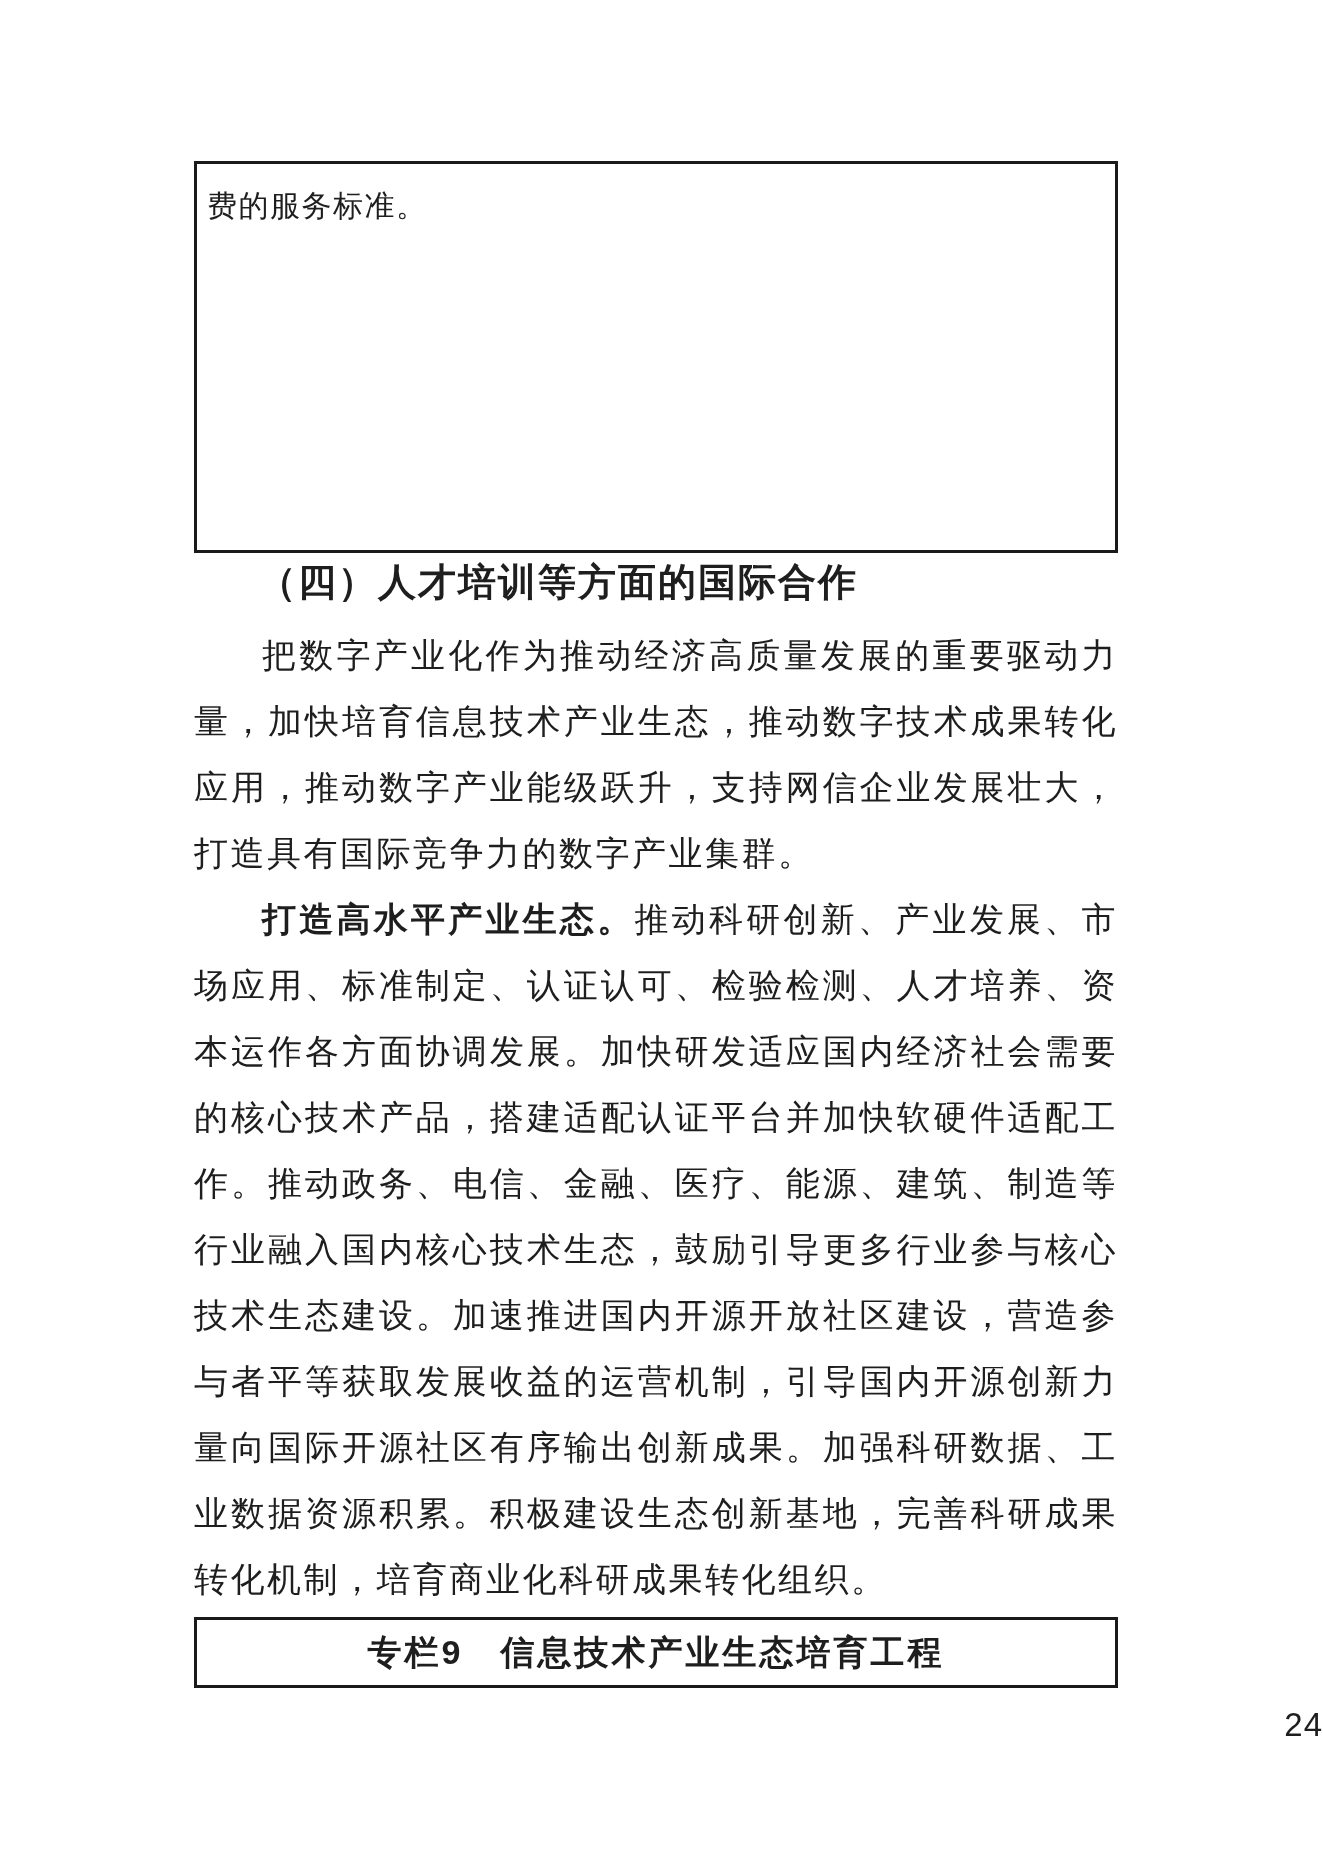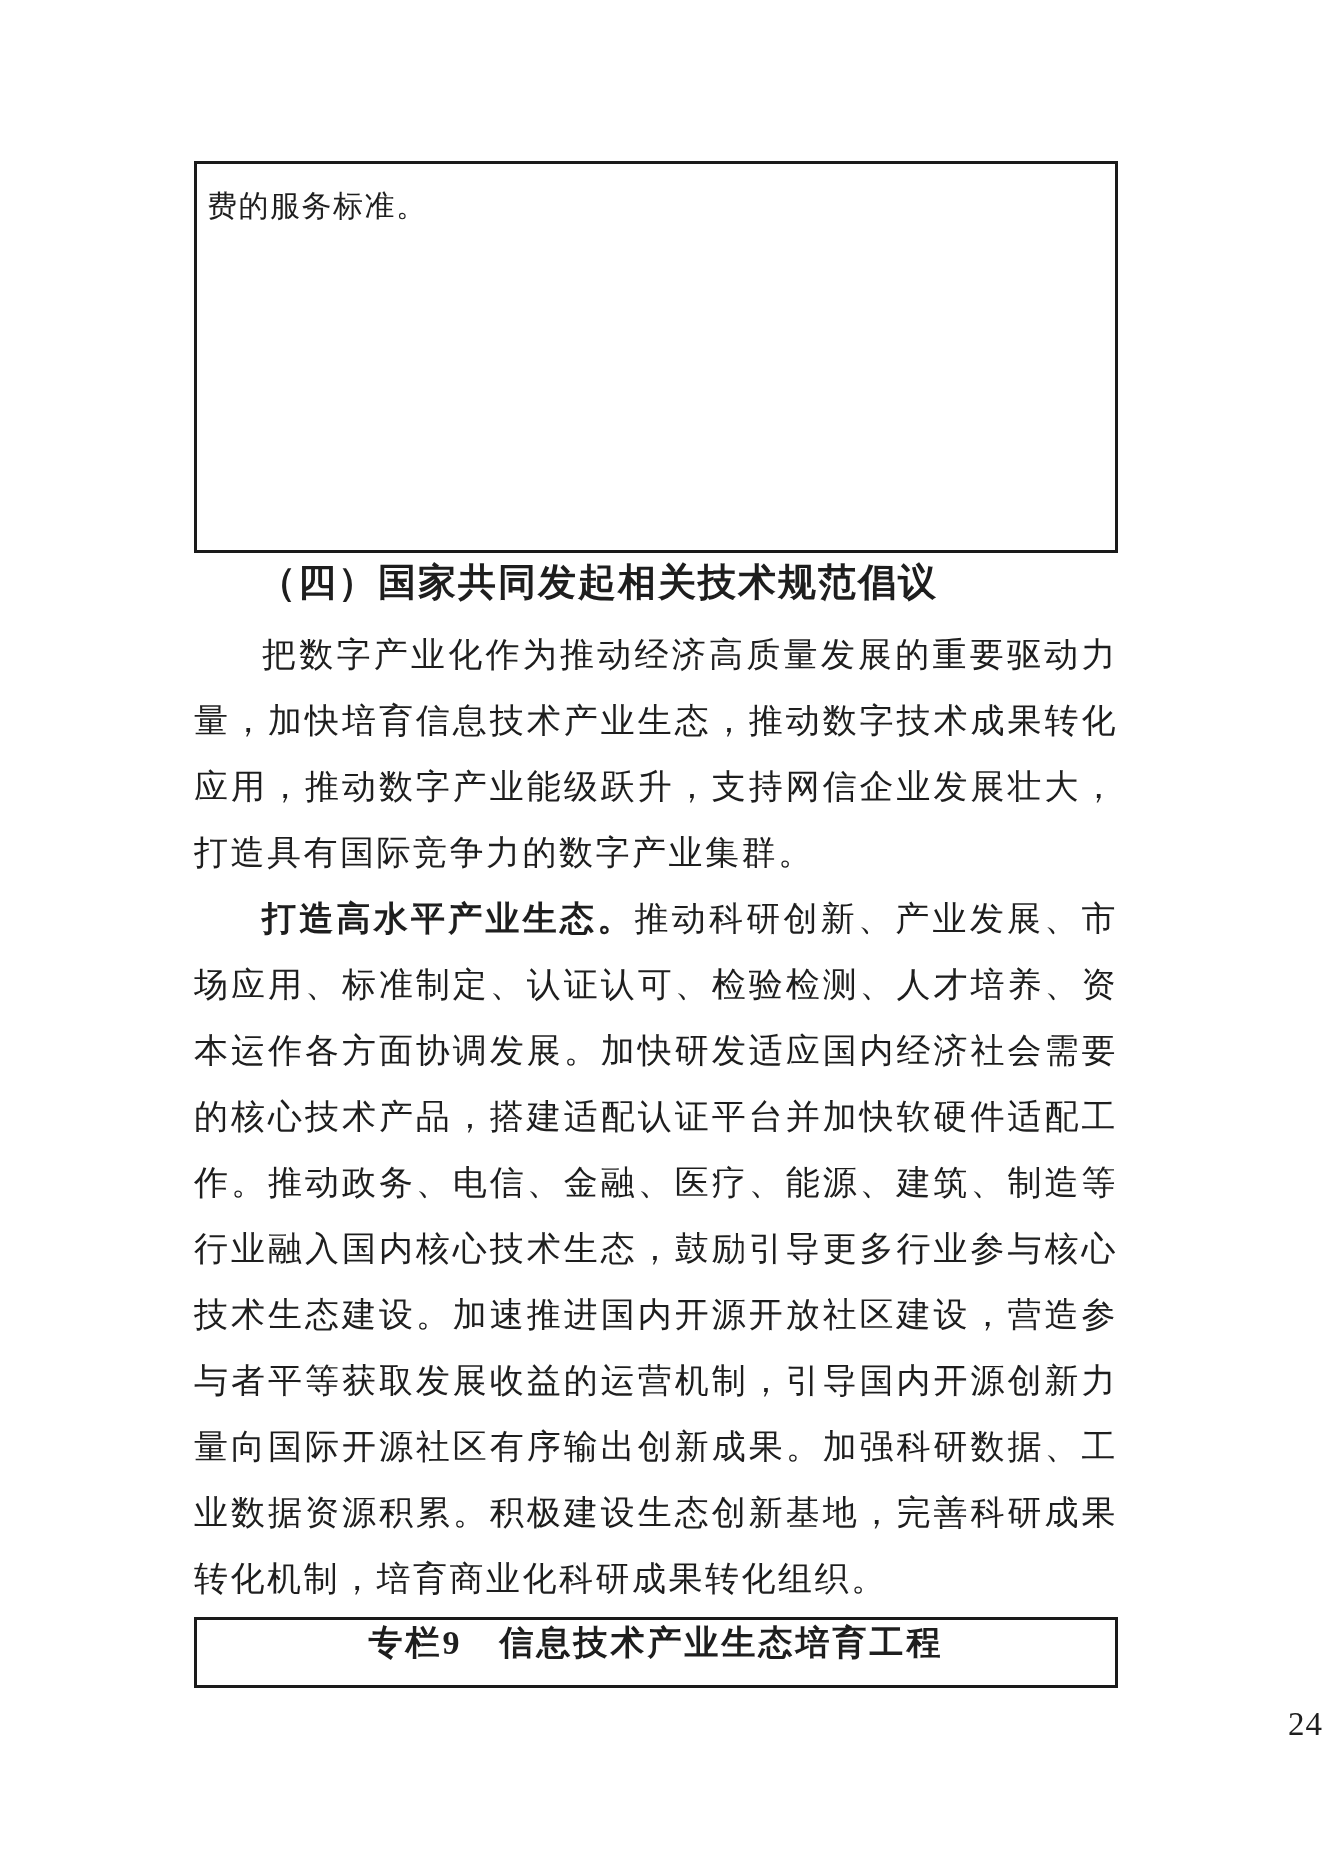--- a/index.html
+++ b/index.html
@@ -6,21 +6,21 @@
     margin: 0;
     padding: 0;
     background: #e8e8e8;
   }
   .page {
     position: relative;
     width: 1323px;
     height: 1871px;
     margin: 0 auto;
     background: #ffffff;
-    font-family: Liberation Serif, serif;
+    font-family: Liberation Sans, sans-serif;
     color: #1e1e1e;
     overflow: hidden;
   }
   
   .top-box {
     position: absolute;
     left: 194px;
     top: 161px;
     width: 924px;
     height: 392px;
@@ -75,21 +75,21 @@
   
   .column-box {
     position: absolute;
     left: 194px;
     top: 1617px;
     width: 924px;
     height: 71px;
     border: 3px solid #1a1a1a;
     box-sizing: border-box;
     display: flex;
-    align-items: flex-start;
+    align-items: center;
     justify-content: center;
     font-size: 34px;
     font-weight: bold;
     letter-spacing: 3px;
   }
   
   .page-number {
     position: absolute;
     left: 0;
     top: 1706px;
@@ -101,21 +101,21 @@
 </style>
 </head>
 <body>
 
 <div class="page">
 
   <div class="top-box">
     <p>费的服务标准。</p>
   </div>
 
-  <h2 class="section-heading">（四）国家共同发起相关技术规范倡议</h2>
+  <h2 class="section-heading">（四）人才培训等方面的国际合作</h2>
 
   <div class="body-text">
     <p>把数字产业化作为推动经济高质量发展的重要驱动力量，加快培育信息技术产业生态，推动数字技术成果转化应用，推动数字产业能级跃升，支持网信企业发展壮大，打造具有国际竞争力的数字产业集群。</p>
     <p><span class="lead-bold">打造高水平产业生态。</span><span>推动科研创新、产业发展、市场应用、标准制定、认证认可、检验检测、人才培养、资本运作各方面协调发展。加快研发适应国内经济社会需要的核心技术产品，搭建适配认证平台并加快软硬件适配工作。推动政务、电信、金融、医疗、能源、建筑、制造等行业融入国内核心技术生态，鼓励引导更多行业参与核心技术生态建设。加速推进国内开源开放社区建设，营造参与者平等获取发展收益的运营机制，引导国内开源创新力量向国际开源社区有序输出创新成果。加强科研数据、工业数据资源积累。积极建设生态创新基地，完善科研成果转化机制，培育商业化科研成果转化组织。</span></p>
   </div>
 
   <div class="column-box">
     <span>专栏9　信息技术产业生态培育工程</span>
   </div>
 

